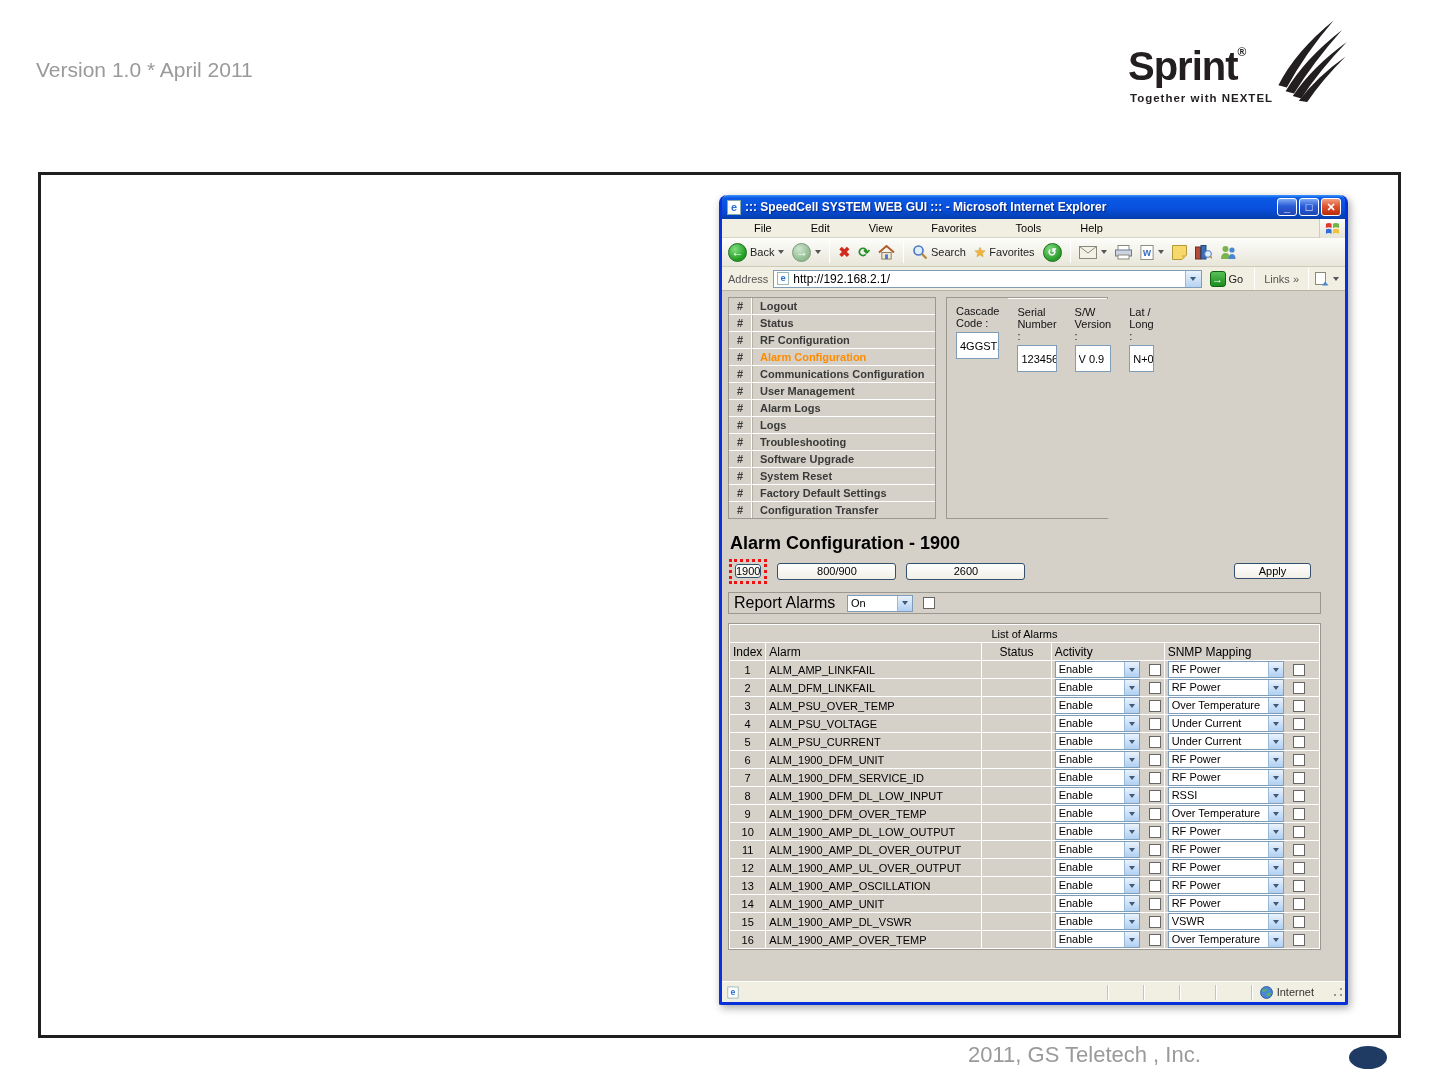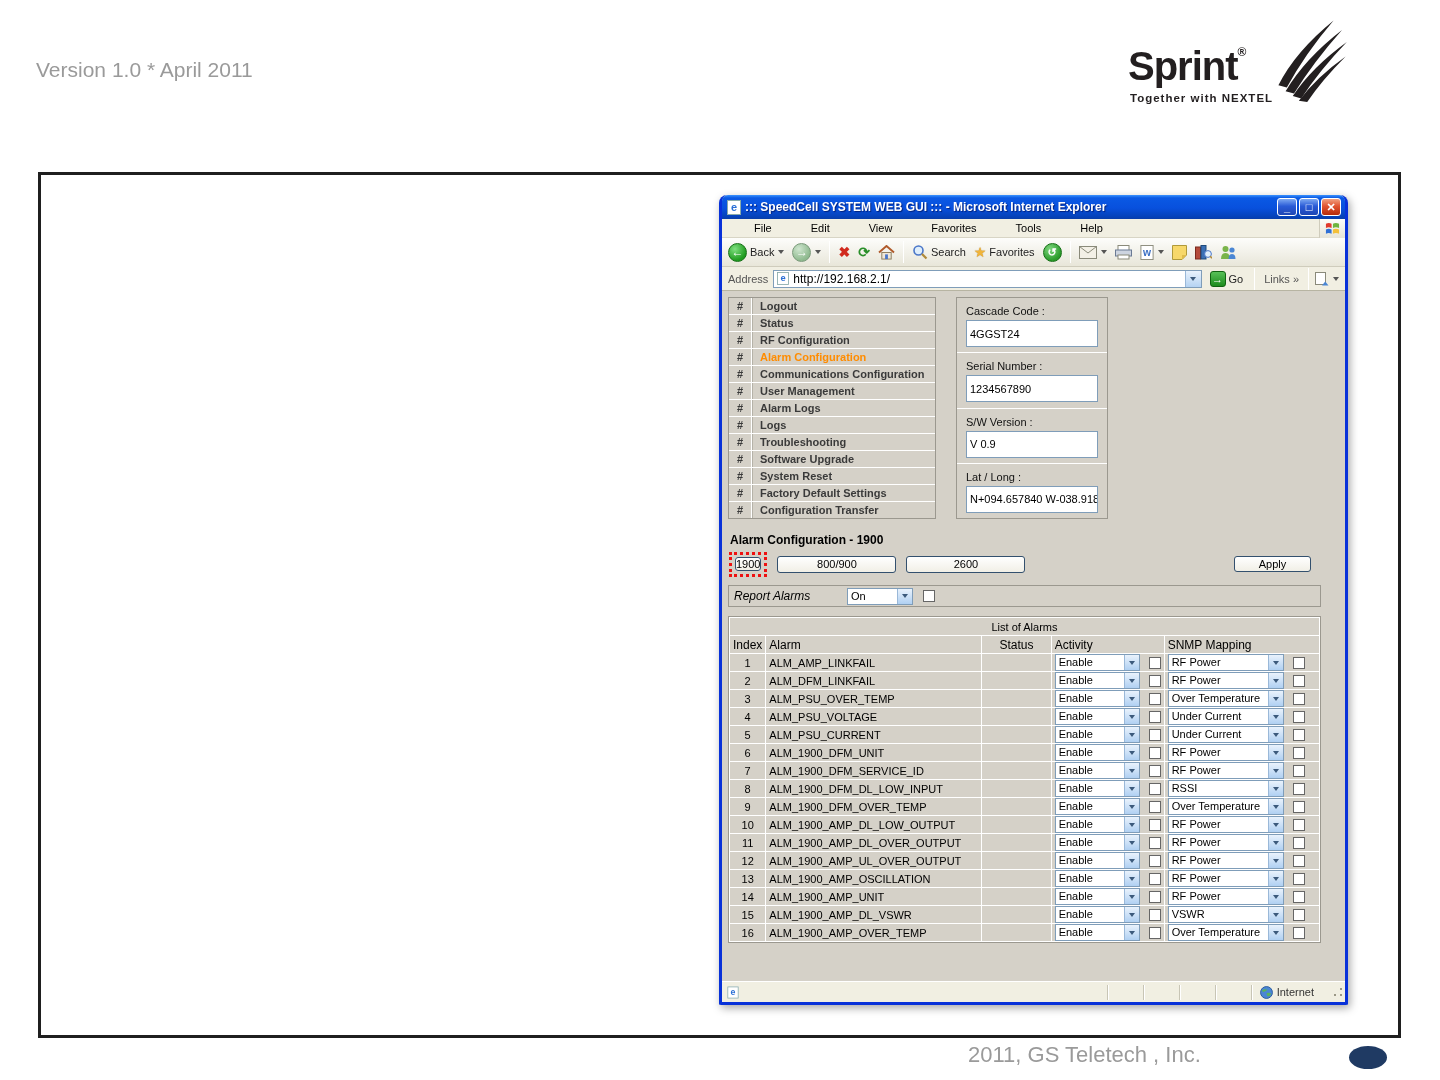--- a/index.html
+++ b/index.html
@@ -67,36 +67,36 @@
   .nav-menu { display:flex; flex-direction:column; }
   .nav-row { display:flex; background:#d5d1c8; height:16px; align-items:center; }
   .nav-row + .nav-row { margin-top:1px; }
   .nav-bullet { width:23px; text-align:center; font-weight:bold; color:#3a3a3a; border-right:1px solid #fff; box-shadow:1px 0 0 #b5b2a8; align-self:stretch; line-height:16px; }
   .nav-label { padding-left:8px; font-weight:bold; color:#3a3a3a; font-size:11px; white-space:nowrap; }
   .nav-row.active .nav-label { color:#ff8c00; }
   .mid-panel { margin-left:2px; display:flex; flex-direction:column; }
   .mid-cell { background:#d5d1c8; display:flex; align-items:center; justify-content:center; text-align:center; font-weight:bold; color:#000; white-space:pre-line; }
   .mid-top { height:104px; font-size:21px; line-height:1.35; }
   .mid-bot { flex:1; margin-top:1px; font-size:17px; line-height:1.4; }
-  .right-panel { margin-left:20px; display:flex; flex-direction:column; }
+  .right-panel { margin-left:10px; display:flex; }
   .info-field { background:#d5d1c8; flex:1; padding:7px 9px 2px 9px; }
   .info-field + .info-field { margin-top:1px; }
   .info-label { font-size:11px; color:#111; margin-bottom:3px; }
   .info-input { width:100%; height:27px; background:#fff; border:1px solid #7f9db9; font-size:11px; font-family:"Liberation Sans",sans-serif; padding-left:3px; color:#000; }
 
   
-  .section-title { margin:14px 0 2px 2px; font-size:12px; font-weight:bold; color:#000; }
+  .section-title { margin:14px 0 2px 2px; font-size:18px; font-weight:bold; color:#000; }
   .band-row { display:flex; align-items:center; height:30px; }
   .hl-box { border:3px dotted #ee1111; padding:2px 3px; margin-left:1px; }
   .band-btn { width:119px; height:17px; background:linear-gradient(180deg,#ffffff,#f1efe6); border:1px solid #33506e; border-radius:3px; font-size:11px; text-align:center; line-height:15px; color:#000; }
   .band-btn + .band-btn, .gapped { margin-left:10px; }
   .apply-btn { margin-left:auto; margin-right:28px; width:77px; height:16px; background:linear-gradient(180deg,#ffffff,#f1efe6); border:1px solid #33506e; border-radius:3px; font-size:11px; text-align:center; line-height:14px; color:#000; }
 
   .report-row { margin-top:6px; width:593px; border:1px solid #9b988f; background:#d5d1c8; height:22px; display:flex; align-items:center; }
-  .report-label { width:118px; padding-left:5px; font-size:12px; color:#000;font-style:italic; }
+  .report-label { width:118px; padding-left:5px; font-size:16px; color:#000; }
   .xp-select { display:flex; background:#fff; border:1px solid #7f9db9; height:17px; align-items:stretch; }
   .xp-select .txt { flex:1; font-size:11px; padding:1px 0 0 3px; color:#000; white-space:nowrap; overflow:hidden; }
   .xp-arrow { width:15px; background:linear-gradient(180deg,#e9f2fc,#b0d0f2); border-left:1px solid #9ab8d8; display:flex; align-items:center; justify-content:center; }
   .xp-arrow i { width:0; height:0; border-left:3px solid transparent; border-right:3px solid transparent; border-top:4px solid #3c5a7c; }
   .cb { width:12px; height:12px; background:#fff; border:1px solid #666; display:inline-block; }
   .report-select { width:66px; }
   .report-cb { margin-left:10px; }
 
   
   table.alarms { margin-top:9px; border-collapse:separate; border-spacing:1px; background:#fff; border:1px solid #9b988f; width:593px; }

